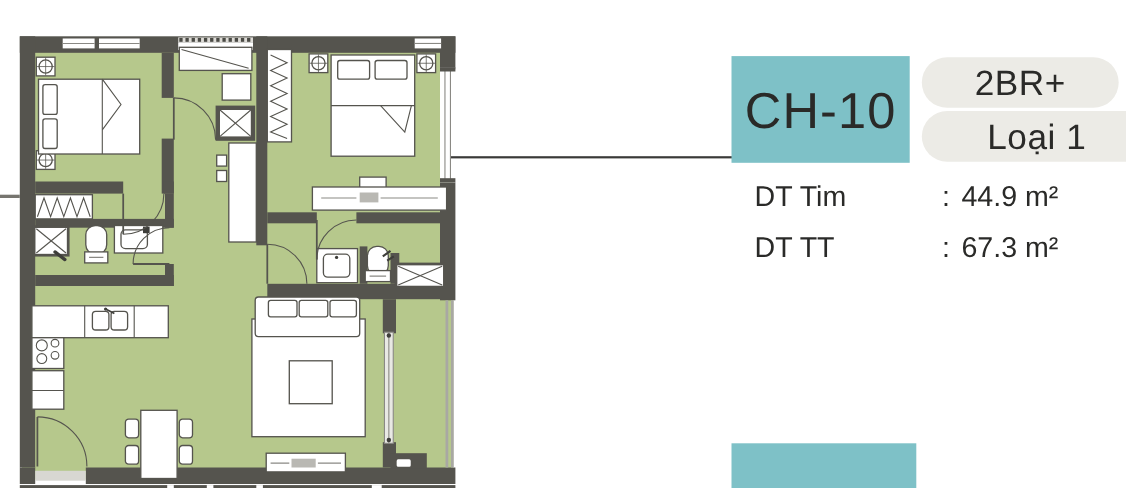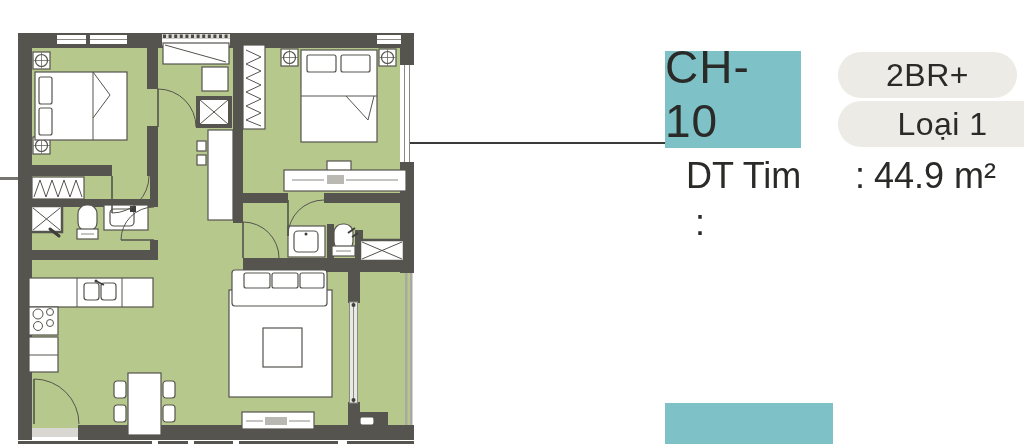--- a/index.html
+++ b/index.html
@@ -10,29 +10,29 @@
   
   .w  {fill:#55544e;}                                  
   .f  {fill:#ffffff;stroke:#55544e;stroke-width:1.2;}  
   .ln {stroke:#55544e;stroke-width:1;fill:none;}
   .thin{stroke:#8a8984;stroke-width:1;fill:none;}
   .arc{stroke:#55544e;stroke-width:1;fill:none;}
   .leaf{stroke:#55544e;stroke-width:1.6;fill:none;}
 
   .callout{position:absolute;left:410px;top:142px;width:256px;height:2px;background:#3a3a38;}
 
-  .code-box{position:absolute;left:665px;top:51px;width:136px;height:97px;background:#7ec1c7;
-            display:flex;align-items:flex-end;justify-content:center;
+  .code-box{position:absolute;left:665px;top:51px;width:162px;height:97px;background:#7ec1c7;
+            display:flex;align-items:center;justify-content:center;
             font-size:46px;font-weight:500;letter-spacing:1px;}
   .badge{position:absolute;background:#ecebe6;display:flex;align-items:center;justify-content:center;
          font-size:32px;font-weight:500;letter-spacing:.5px;border-radius:23px;}
   .badge1{left:838px;top:52px;width:179px;height:46px;}
   .badge2{left:838px;top:101px;width:209px;height:46px;}
   .specs{position:absolute;left:686px;top:155px;width:334px;}
-  .spec-row{display:flex;align-items:flex-start;height:47px;font-size:36px;font-weight:500;}
+  .spec-row{display:flex;align-items:center;height:47px;font-size:26px;font-weight:500;}
   .spec-label{width:160px;}
   .spec-colon{width:28px;text-align:center;}
   .spec-value{flex:1;}
   .code-box-next{position:absolute;left:665px;top:403px;width:168px;height:41px;background:#7ec1c7;}
   .badge-studio{left:838px;top:405px;width:186px;height:39px;font-size:34px;}
 </style>
 </head>
 <body>
 
 <div class="page">
@@ -258,19 +258,21 @@
   <div class="badge badge1">2BR+</div>
   <div class="badge badge2">Loại 1</div>
 
   <div class="specs">
     <div class="spec-row">
       <span class="spec-label">DT Tim</span>
       <span class="spec-colon">:</span>
       <span class="spec-value">44.9 m²</span>
     </div>
     <div class="spec-row">
+      <span class="spec-label">DT TT</span>
       <span class="spec-colon">:</span>
+      <span class="spec-value">67.3 m²</span>
     </div>
   </div>
 
   <div class="code-box-next"></div>
 
 </div>
 
 </body></html>

